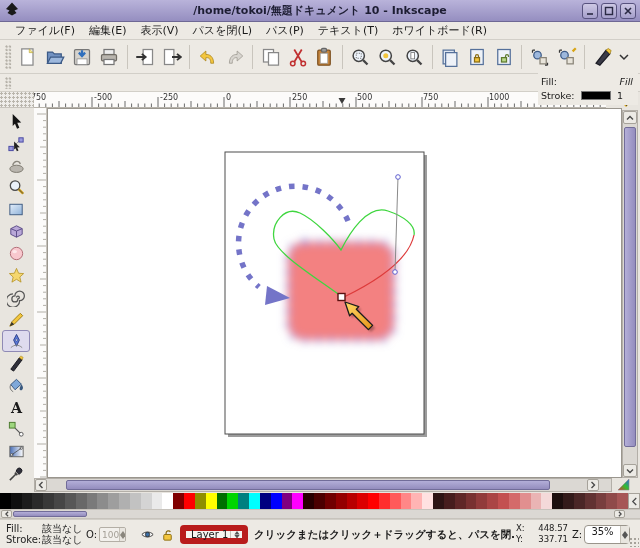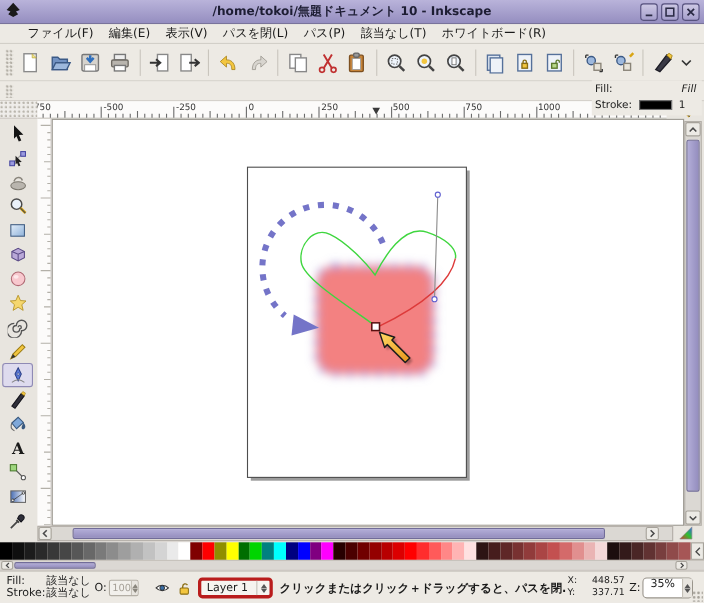--- a/index.html
+++ b/index.html
@@ -5,21 +5,21 @@
   *{box-sizing:border-box;margin:0;padding:0}
   html,body{width:640px;height:548px}
   body{font-family:"DejaVu Sans","Liberation Sans",sans-serif;font-size:11px;background:#e8e5df;position:relative;overflow:hidden;color:#1a1a1a}
   
   .titlebar{position:absolute;left:0;top:0;width:640px;height:22px;background:linear-gradient(#b9b3da,#958ec0);border-bottom:1px solid #6e6894;display:flex;align-items:center}
   .win-icon{margin-left:5px;z-index:2}
   .win-title{position:absolute;left:0;right:0;text-align:center;font-weight:bold;font-size:11px;color:#1d1d33;line-height:22px}
   .win-controls{margin-left:auto;display:flex;gap:3px;padding-right:4px;z-index:2}
   .wbtn{width:16px;height:16px;border:1px solid #57527e;border-radius:3px;background:linear-gradient(#cdc8e4,#a59fcb);display:flex;align-items:center;justify-content:center}
   
-  .menubar{position:absolute;left:0;top:22px;width:640px;height:18px;background:#edeae4;border-bottom:1px solid #d2cfc8;display:flex;align-items:center;padding-left:18px}
+  .menubar{position:absolute;left:0;top:22px;width:640px;height:18px;background:#edeae4;border-bottom:1px solid #d2cfc8;display:flex;align-items:center;padding-left:8px}
   .menu-item{padding:2px 7px;white-space:nowrap;font-size:11px}
   
   .cmdbar{position:absolute;left:0;top:40px;width:640px;height:34px;background:#edeae4;border-bottom:1px solid #d2cfc8;display:flex;align-items:center;padding-left:2px}
   .grip{width:7px;height:24px;margin:0 3px;background-image:radial-gradient(circle at 1.5px 1.5px,#b3afa6 1px,transparent 1.3px);background-size:3.5px 3.5px}
   .tbtn{width:27px;height:27px;display:flex;align-items:center;justify-content:center;border-radius:3px}
   .tbtn svg{width:20px;height:20px}
   .tsep{width:1px;height:24px;background:#c9c5bd;margin:0 4px}
   .tb-overflow{margin-left:auto;margin-right:8px;width:16px;height:16px}
   
   .optsbar{position:absolute;left:0;top:74px;width:640px;height:18px;background:#edeae4;border-bottom:1px solid #d2cfc8;display:flex;align-items:center;padding-left:2px}
@@ -61,21 +61,21 @@
   .sb-fs{position:absolute;left:6px;top:3px;line-height:11px}
   .sb-fs .r{display:flex}
   .sb-fs .lab{width:36px;color:#222}
   .sb-fs .val{color:#222}
   .sb-olabel{position:absolute;left:86px;top:9px}
   .ospin{position:absolute;left:99px;top:7px;width:27px;height:15px;border:1px solid #b3aea5;background:#f2f0ec;display:flex;align-items:center;overflow:hidden;border-radius:2px}
   .ospin .v{color:#a49f96;font-size:9px;padding-left:2px}
   .stepper{margin-left:auto;width:9px;height:100%;display:flex;flex-direction:column;align-items:center;justify-content:center;border-left:1px solid #c5c1b8;background:#e8e5df}
   .sb-eye{position:absolute;left:140px;top:7px;width:15px;height:15px}
   .sb-lock{position:absolute;left:160px;top:7px;width:15px;height:15px}
-  .layerbox{position:absolute;left:180px;top:5px;width:68px;height:19px;border:3px solid #b91c1c;border-radius:4px;background:#f6f4f0;display:flex;align-items:center;padding-left:5px}
+  .layerbox{position:absolute;left:180px;top:5px;width:68px;height:19px;border:6px solid #b91c1c;border-radius:4px;background:#f6f4f0;display:flex;align-items:center;padding-left:5px}
   .layerbox .nm{font-size:10px}
   .layerbox .stepper{background:transparent;border-left:1px solid #c5c1b8;width:12px}
   .sb-msg{position:absolute;left:254px;top:8px;width:260px;white-space:nowrap;overflow:hidden;font-weight:bold;color:#1a1a1a;font-size:10.5px}
   .xy{position:absolute;left:516px;top:3px;width:52px;line-height:11px;font-size:8.5px}
   .xy .row{display:flex}
   .xy .num{margin-left:auto}
   .sb-zlabel{position:absolute;left:572px;top:9px}
   .zbox{position:absolute;left:584px;top:5px;width:46px;height:19px;border:1px solid #9a958c;border-radius:4px;background:#fff;display:flex;align-items:flex-start}
   .zbox .v{flex:1;text-align:center;font-size:10px}
   .resize-grip{position:absolute;right:1px;bottom:1px;width:10px;height:10px;background-image:radial-gradient(circle at 2px 2px,#a6a29a 1px,transparent 1.3px);background-size:4px 4px}
@@ -108,21 +108,21 @@
       </span>
   </span>
 </div>
 
 <div class="menubar" id="menubar">
     <span class="menu-item">ファイル(F)</span>
     <span class="menu-item">編集(E)</span>
     <span class="menu-item">表示(V)</span>
     <span class="menu-item">パスを閉(L)</span>
     <span class="menu-item">パス(P)</span>
-    <span class="menu-item">該当なし(T)</span>
+    <span class="menu-item">テキスト(T)</span>
     <span class="menu-item">ホワイトボード(R)</span>
   </div>
 
 <div class="cmdbar" id="cmdbar">
     <span class="grip"></span>
     <span class="tbtn">
       <svg viewBox="0 0 16 16">
         <rect x="3" y="1.5" width="9" height="13" fill="#fff" stroke="#8a8a8a"></rect>
         <path d="M9 1.5 L12 4.5 L9 4.5 Z" fill="#f7e88a" stroke="#b5a23a" stroke-width=".5"></path>
       </svg>

